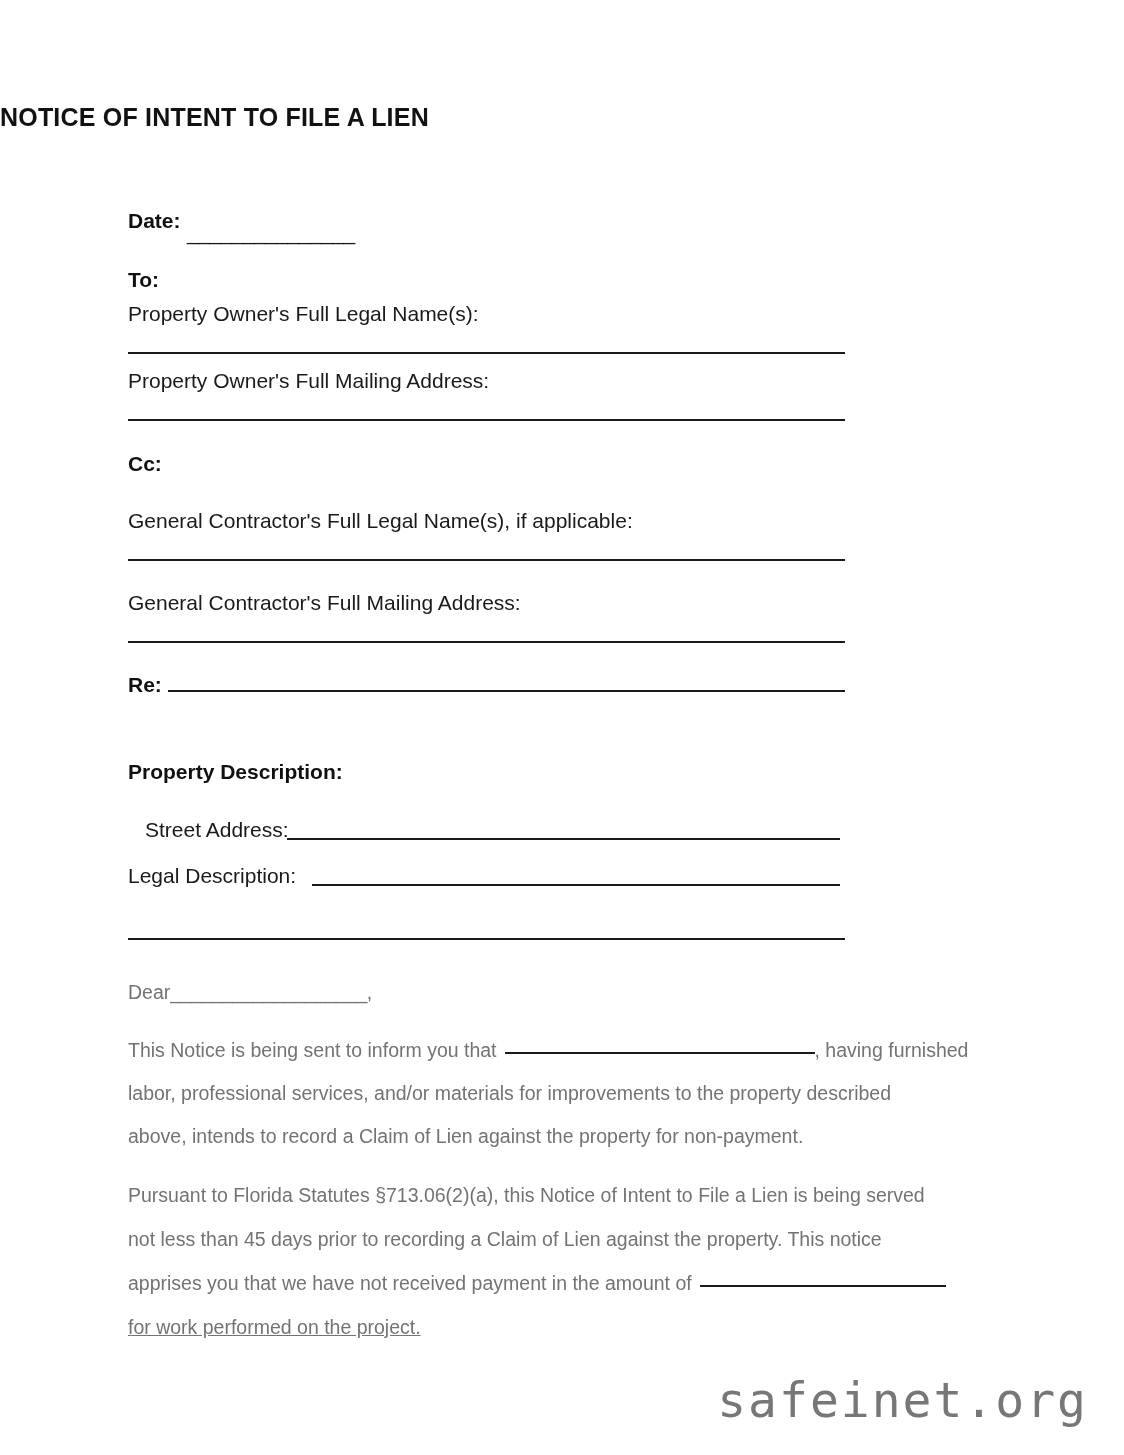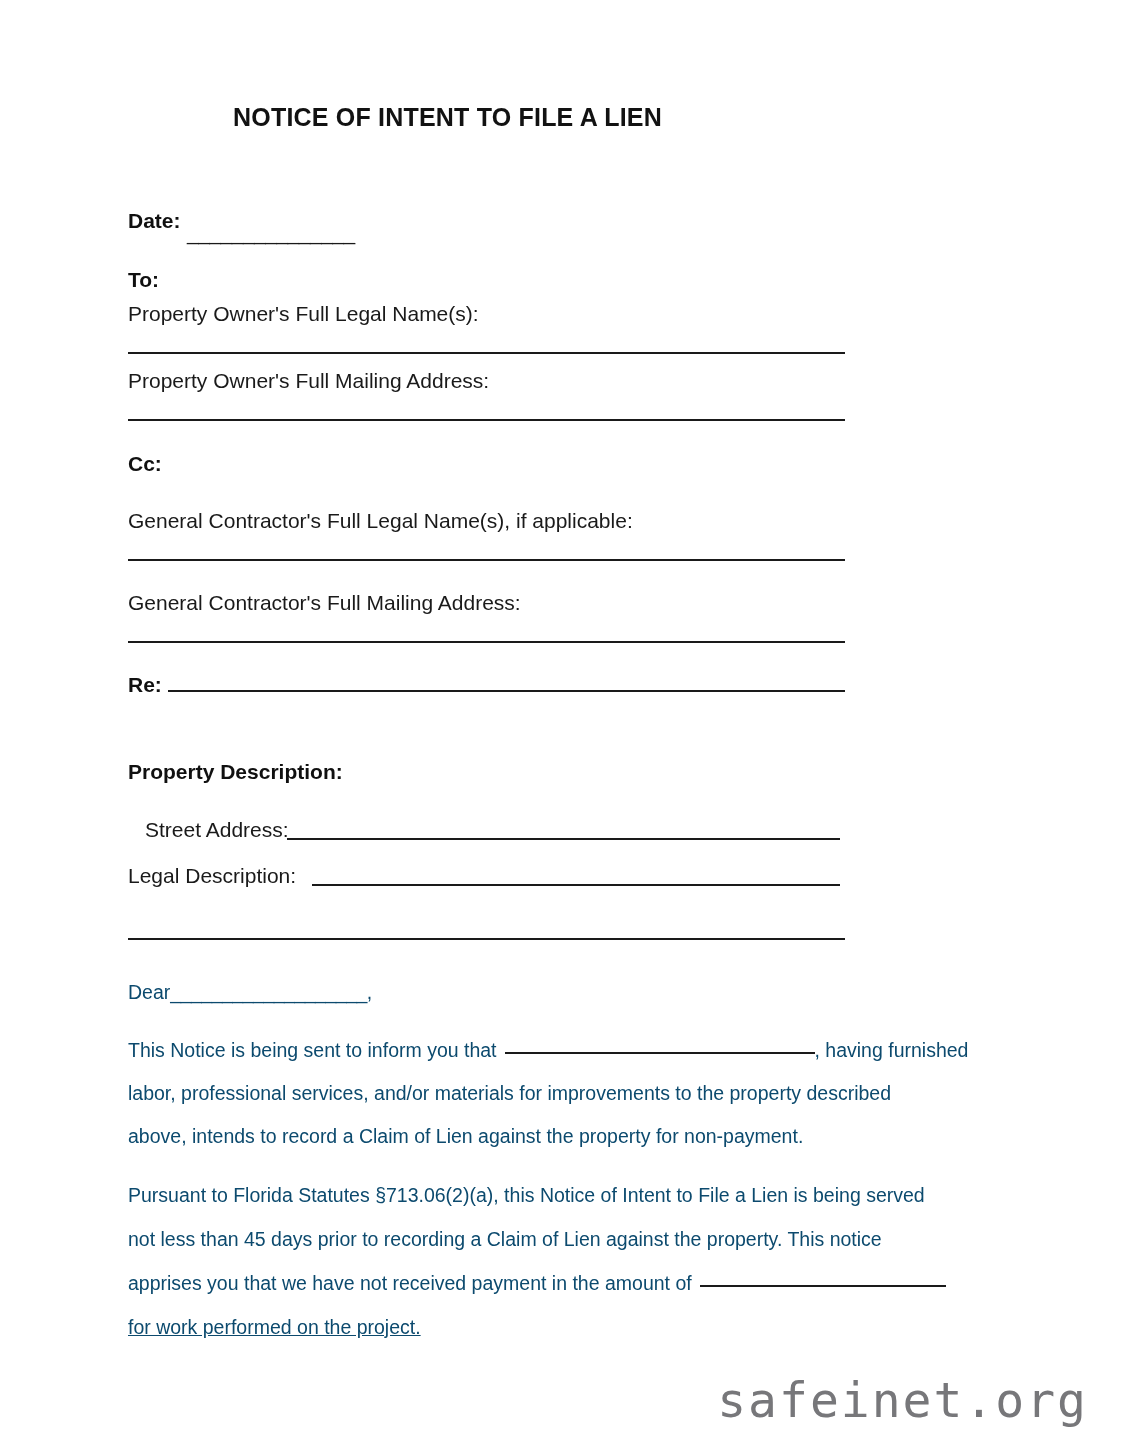--- a/index.html
+++ b/index.html
@@ -23,21 +23,21 @@
     height: 1455px;
     background: #ffffff;
   }
 
   
   .doc-title {
     position: absolute;
     left: 0;
     top: 103px;
     width: 895px;
-    text-align: center;
+    text-align: left;
     font-size: 25px;
     font-weight: bold;
     letter-spacing: 0.2px;
     color: #121212;
   }
 
   
   .t {
     position: absolute;
     font-size: 21px;
@@ -58,21 +58,21 @@
   
   .underscores {
     letter-spacing: -0.5px;
   }
 
   
   .bodyline {
     position: absolute;
     font-size: 19.5px;
     line-height: 24px;
-    color: #0c4a6e;
+    color: #737373;
     white-space: nowrap;
     text-align: center;
   }
 
   .inline-rule {
     display: inline-block;
     border-bottom: 2.2px solid #1a1a1a;
     vertical-align: 3px;
     height: 0;
   }

